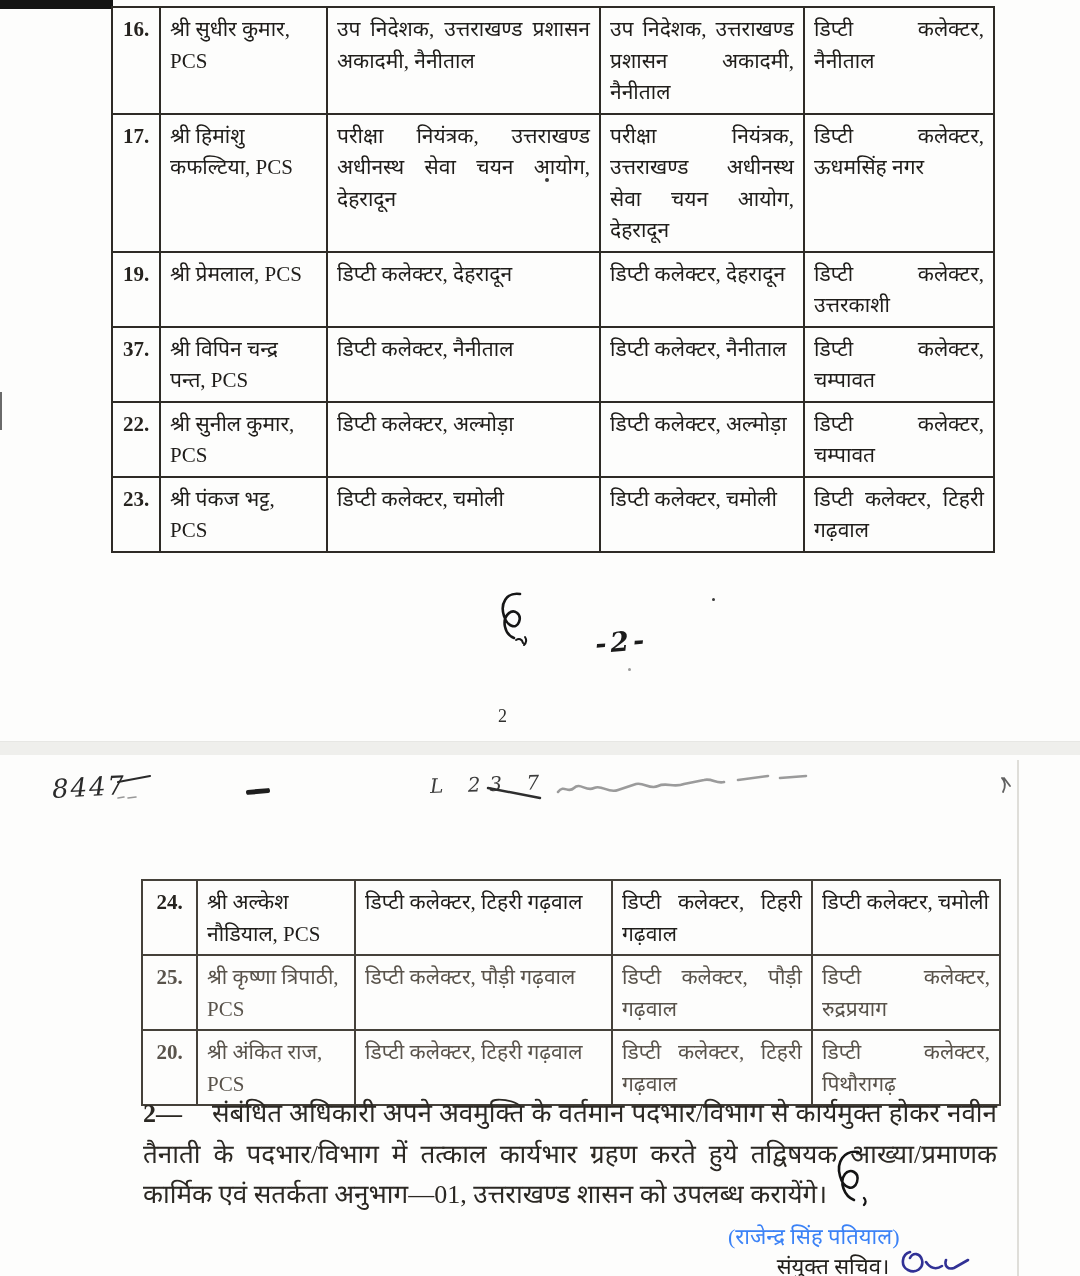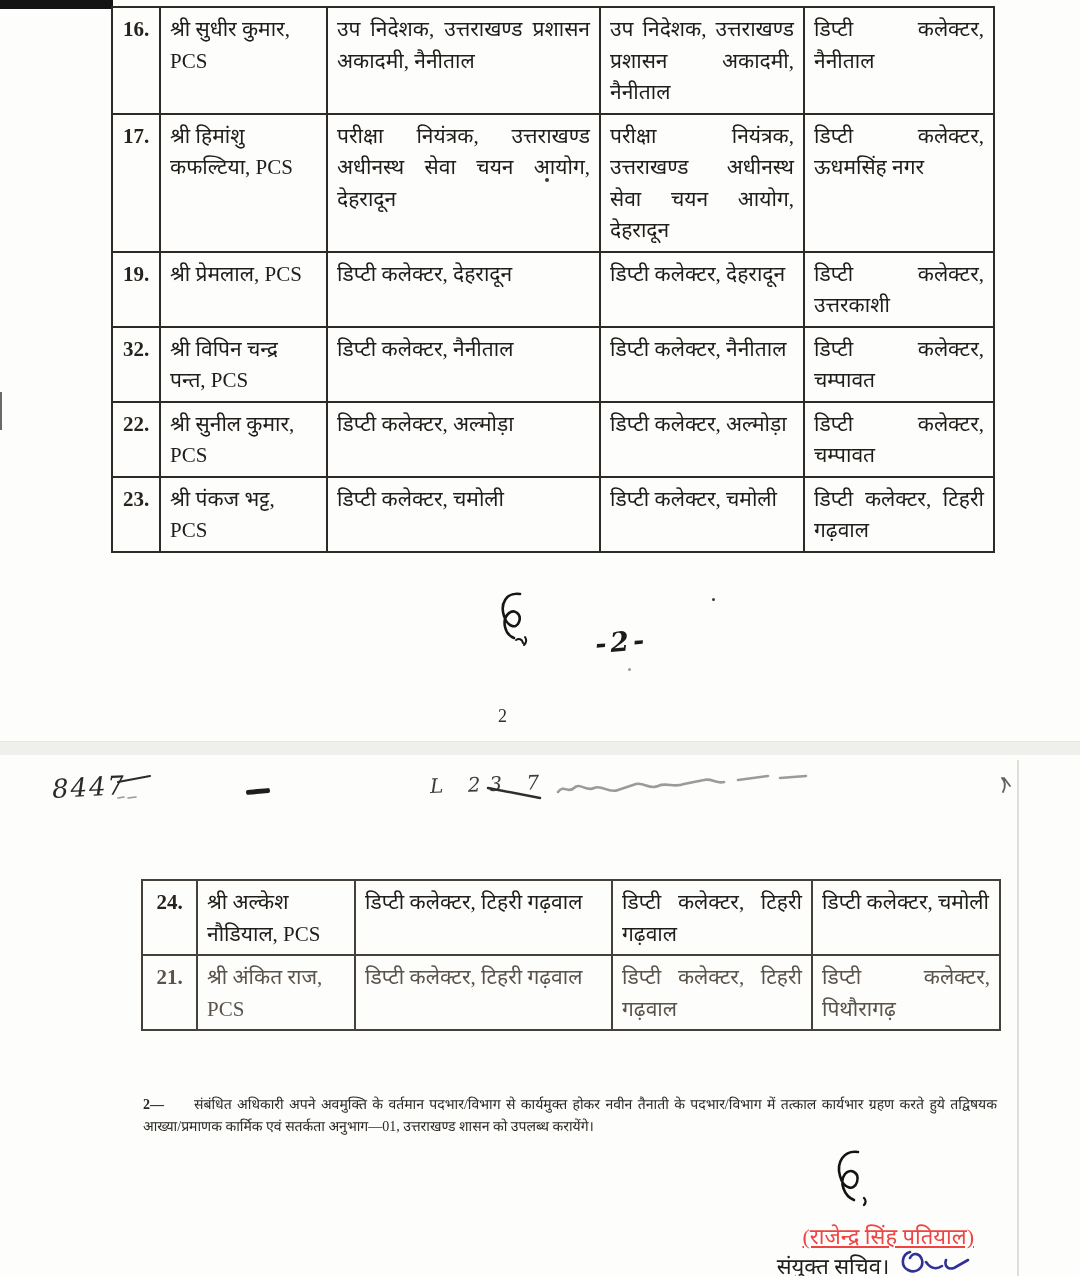--- a/index.html
+++ b/index.html
@@ -33,24 +33,24 @@
   .hw{position:absolute;font-family:"DejaVu Serif",serif;color:#1b1b1b;}
   .hw-2dash{left:595px;top:626px;font-size:27px;font-weight:bold;font-style:italic;letter-spacing:4px;transform:rotate(-5deg);}
   .hw-8447{left:52px;top:772px;font-size:26px;font-style:italic;letter-spacing:2px;transform:rotate(-3deg);color:#2a2a2a;}
   .hw-l237{left:430px;top:772px;font-size:20px;font-style:italic;letter-spacing:9px;color:#3c3c3c;transform:rotate(-2deg);}
   .pageno{position:absolute;left:498px;top:706px;font-size:18px;color:#30302e;}
   .hw-dash{position:absolute;left:246px;top:789px;width:24px;height:5px;background:#1e1e1e;transform:rotate(-5deg);border-radius:2px;}
   svg.sig{position:absolute;overflow:visible;}
   
   .para{
     position:absolute;left:143px;top:1094px;width:854px;
-    font-size:14px;line-height:1.56;text-align:justify;color:#2b2823;
+    font-size:26px;line-height:1.56;text-align:justify;color:#2b2823;
   }
   .para .pnum{display:inline-block;margin-right:30px;font-weight:bold;}
-  .signatory-name{position:absolute;left:728px;top:1220px;width:246px;text-align:right;font-size:22px;color:#ef4444;text-decoration:underline;}
+  .signatory-name{position:absolute;left:728px;top:1220px;width:246px;text-align:left;font-size:22px;color:#3b82f6;}
   .signatory-title{position:absolute;left:728px;top:1250px;width:210px;text-align:center;font-size:22px;color:#211f1b;}
 </style>
 </head>
 <body>
 
 <div class="topleft-bar"></div>
 <div class="left-artifact"></div>
 <div class="dot" style="left:545px;top:178px;width:4px;height:4px;"></div>
 <div class="dot" style="left:712px;top:598px;width:3px;height:3px;"></div>
 <div class="dot" style="left:628px;top:668px;width:3px;height:3px;opacity:.5;"></div>
@@ -79,21 +79,21 @@
       <td class="post">डिप्टी कलेक्टर, ऊधमसिंह नगर</td>
     </tr>
     <tr style="height:63px">
       <td class="sn">19.</td>
       <td class="nm">श्री प्रेमलाल, PCS</td>
       <td class="post">डिप्टी कलेक्टर, देहरादून</td>
       <td class="post">डिप्टी कलेक्टर, देहरादून</td>
       <td class="post">डिप्टी कलेक्टर, उत्तरकाशी</td>
     </tr>
     <tr style="height:74px">
-      <td class="sn">32.</td>
+      <td class="sn">37.</td>
       <td class="nm">श्री विपिन चन्द्र पन्त, PCS</td>
       <td class="post">डिप्टी कलेक्टर, नैनीताल</td>
       <td class="post">डिप्टी कलेक्टर, नैनीताल</td>
       <td class="post">डिप्टी कलेक्टर, चम्पावत</td>
     </tr>
     <tr style="height:66px">
       <td class="sn">22.</td>
       <td class="nm">श्री सुनील कुमार, PCS</td>
       <td class="post">डिप्टी कलेक्टर, अल्मोड़ा</td>
       <td class="post">डिप्टी कलेक्टर, अल्मोड़ा</td>
@@ -142,22 +142,29 @@
       <col style="width:188px">
     </colgroup>
   <tbody>
     <tr style="height:73px">
       <td class="sn">24.</td>
       <td class="nm">श्री अल्केश नौडियाल, PCS</td>
       <td class="post">डिप्टी कलेक्टर, टिहरी गढ़वाल</td>
       <td class="post">डिप्टी कलेक्टर, टिहरी गढ़वाल</td>
       <td class="post">डिप्टी कलेक्टर, चमोली</td>
     </tr>
+    <tr class="faded" style="height:67px">
+      <td class="sn">25.</td>
+      <td class="nm">श्री कृष्णा त्रिपाठी, PCS</td>
+      <td class="post">डिप्टी कलेक्टर, पौड़ी गढ़वाल</td>
+      <td class="post">डिप्टी कलेक्टर, पौड़ी गढ़वाल</td>
+      <td class="post">डिप्टी कलेक्टर, रुद्रप्रयाग</td>
+    </tr>
     <tr class="faded" style="height:68px">
-      <td class="sn">21.</td>
+      <td class="sn">20.</td>
       <td class="nm">श्री अंकित राज, PCS</td>
       <td class="post">डिप्टी कलेक्टर, टिहरी गढ़वाल</td>
       <td class="post">डिप्टी कलेक्टर, टिहरी गढ़वाल</td>
       <td class="post">डिप्टी कलेक्टर, पिथौरागढ़</td>
     </tr>
   </tbody>
 </table>
 
 <div class="para">
   <span class="pnum">2—</span><span>संबंधित अधिकारी अपने अवमुक्ति के वर्तमान पदभार/विभाग से कार्यमुक्त होकर नवीन तैनाती के पदभार/विभाग में तत्काल कार्यभार ग्रहण करते हुये तद्विषयक आख्या/प्रमाणक कार्मिक एवं सतर्कता अनुभाग—01, उत्तराखण्ड शासन को उपलब्ध करायेंगे।</span>

